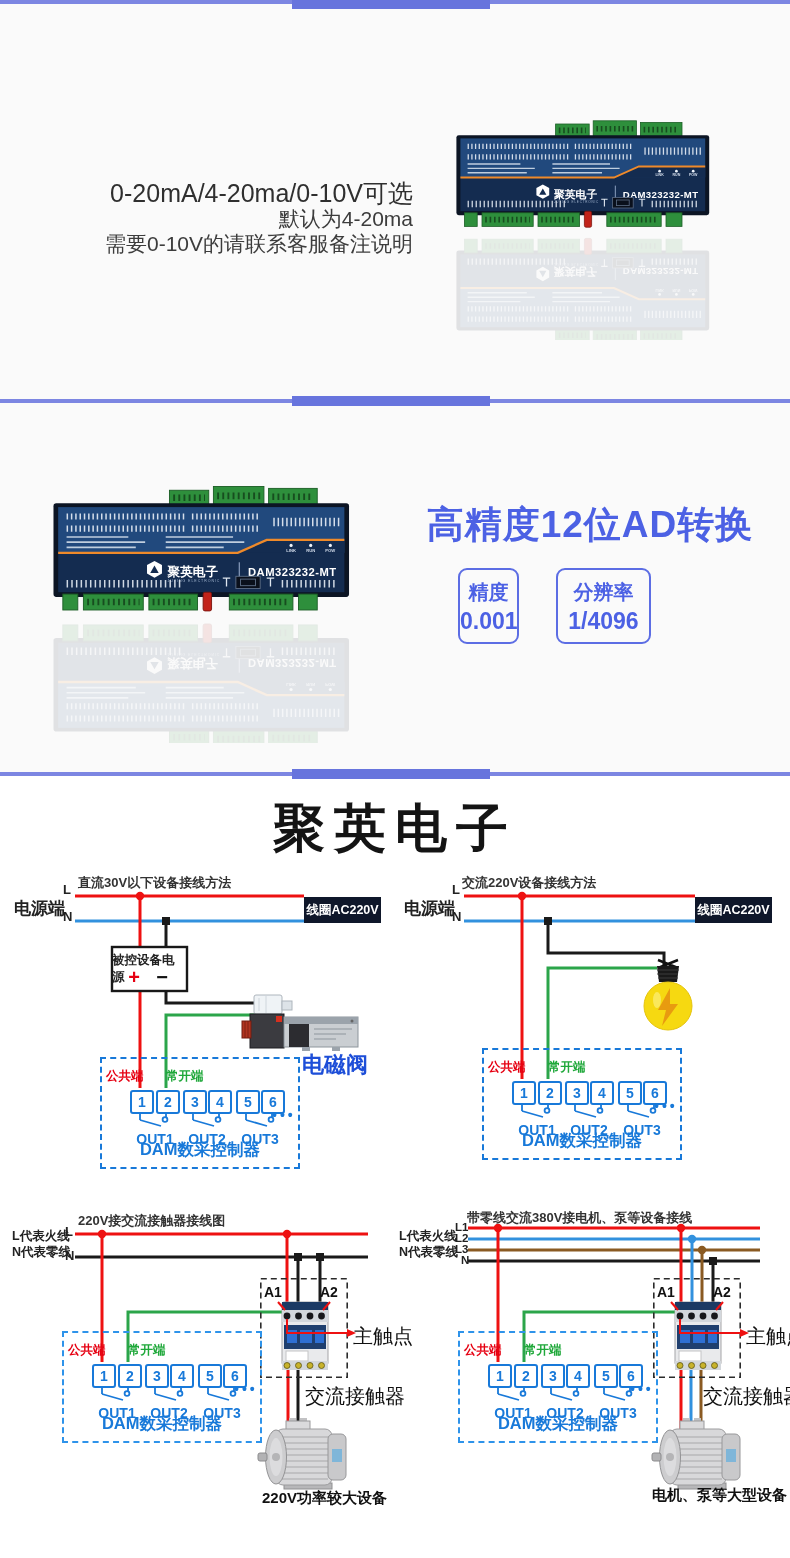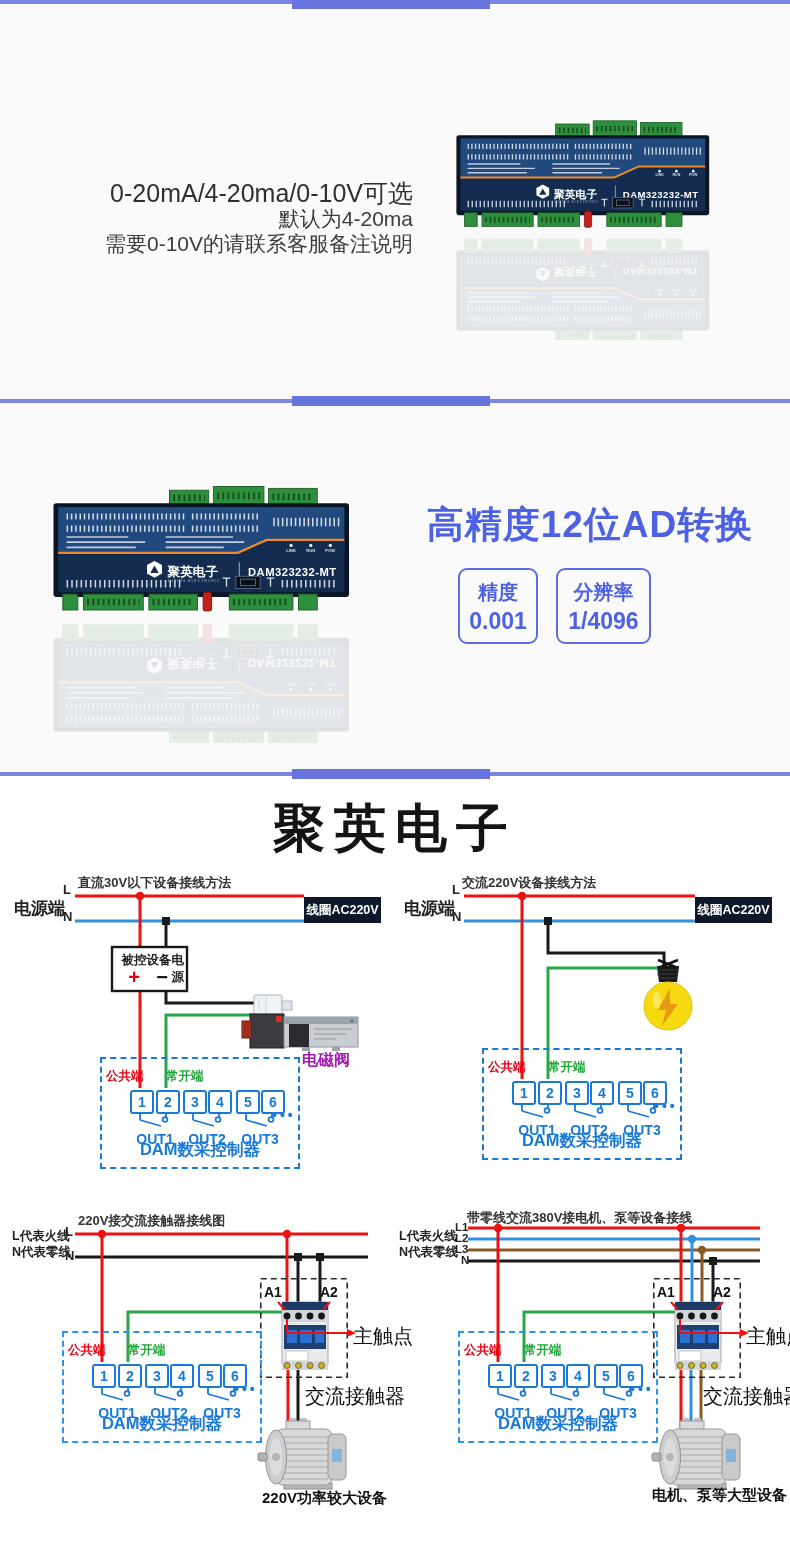--- a/index.html
+++ b/index.html
@@ -35,22 +35,22 @@
   .cap{font-size:13px;font-weight:bold;color:#333}
   .pwr{font-size:17px;font-weight:bold;color:#222}
   .ln{font-size:13px;font-weight:bold;color:#222}
   .ln4{font-size:11.5px;font-weight:bold;color:#222}
   .coil{position:absolute;width:77px;height:26px;background:#0f172a;color:#fff;font-size:12.5px;
         font-weight:bold;display:flex;align-items:center;justify-content:center}
   .note{font-size:12.5px;font-weight:bold;color:#222}
   .a12{font-size:14px;font-weight:600;color:#111}
   .mct,.ctrl{font-size:20px;font-weight:normal;color:#111}
   .loadl{font-size:15px;font-weight:bold;color:#111}
-  .valvel{font-size:16px;font-weight:bold;color:#a21caf}
-  .pbx-t{position:absolute;width:72px;text-align:right;font-size:12.5px;font-weight:bold;color:#222}
+  .valvel{font-size:22px;font-weight:bold;color:#1d4ed8}
+  .pbx-t{position:absolute;width:72px;text-align:left;font-size:12.5px;font-weight:bold;color:#222}
   .sign{position:absolute;width:20px;text-align:center;font-size:20px;font-weight:bold}
   
   .dam{position:absolute;width:200px;height:112px;border:2px dashed #1879d9}
   .dam.lt{border-color:#2e93ea}
   .dam .cm{position:absolute;left:4px;top:9px;font-size:12.5px;font-weight:bold;color:#e60012}
   .dam .no{position:absolute;left:64px;top:9px;font-size:12.5px;font-weight:bold;color:#1fa83a}
   .dam .t{position:absolute;top:31px;width:24px;height:24px;border:2px solid #1879d9;border-radius:3px;
           background:#fff;color:#1879d9;font-size:14px;font-weight:bold;text-align:center;line-height:20px}
   .dam .out{position:absolute;top:72px;width:46px;text-align:center;color:#1879d9;
             font-size:14px;font-weight:bold}
@@ -242,21 +242,21 @@
   <div class="r s1-n1">默认为4-20ma</div>
   <div class="r s1-n2">需要0-10V的请联系客服备注说明</div>
   <svg class="abs" style="left:450px;top:100px" width="272" height="240" viewBox="0 0 340 300">
       <use href="#dev"></use>
     </svg>
 
   <svg class="abs" style="left:46px;top:462px" width="318" height="281" viewBox="0 0 340 300">
       <use href="#dev"></use>
     </svg>
   <div class="s2-title">高精度12位AD转换</div>
-  <div class="spec" style="left:458px;width:80px">
+  <div class="spec" style="left:458px;width:61px">
     <span class="sl">精度</span>
     <span class="sv">0.001</span>
   </div>
   <div class="spec" style="left:556px;width:95px">
     <span class="sl">分辨率</span>
     <span class="sv">1/4096</span>
   </div>
 
   <div class="s3-title">聚英电子</div>
 

